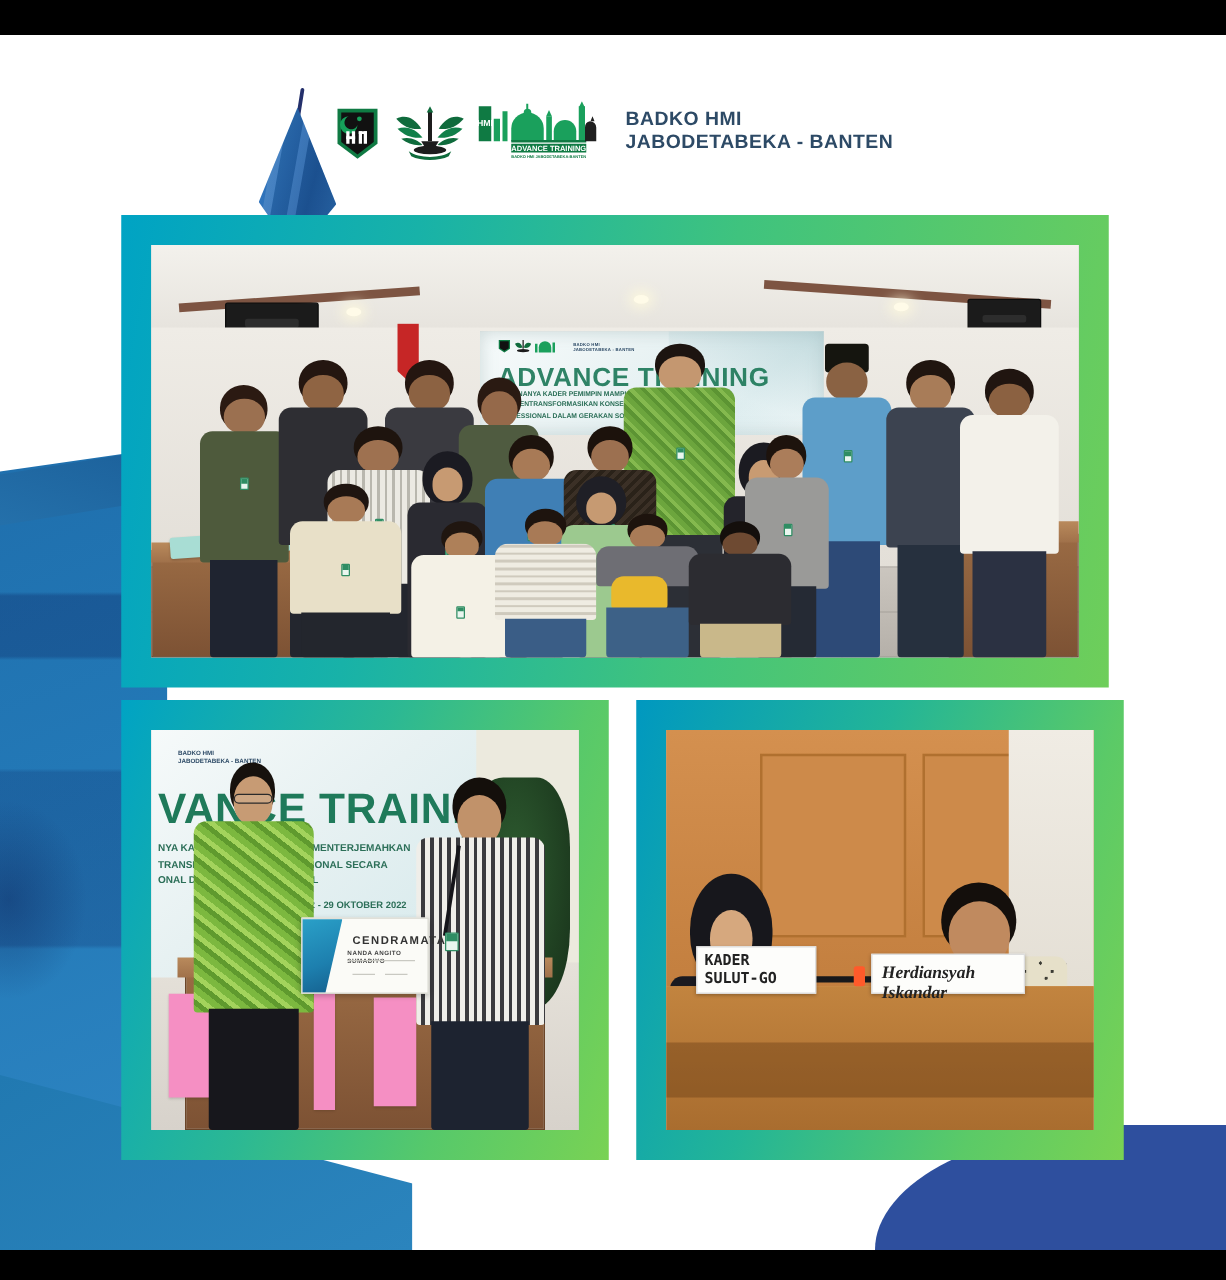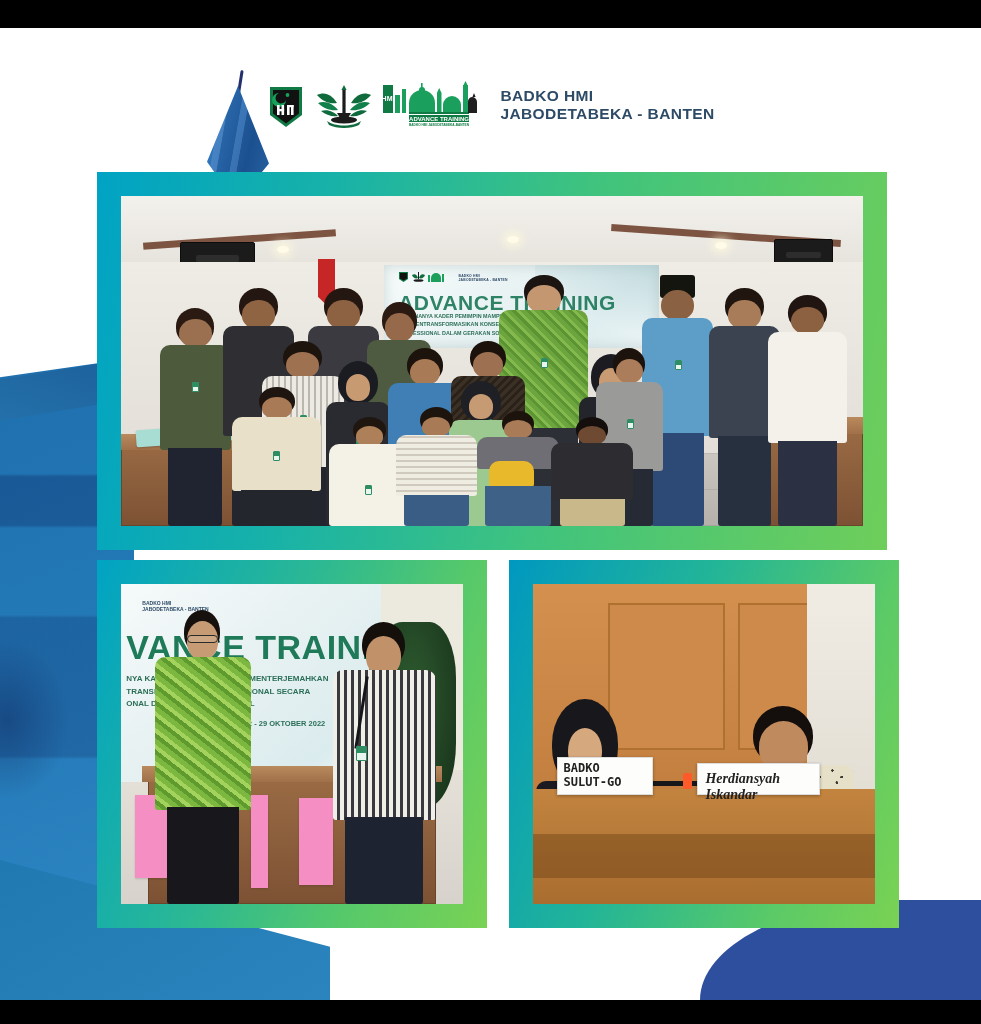--- a/index.html
+++ b/index.html
@@ -510,20 +510,28 @@
         <div class="person" style="left:62%;width:30%;height:88%">
           <div class="ph" style="left:28%;top:0;width:42%;height:16%;background:#140f0b"></div>
           <div class="ph" style="left:32%;top:5%;width:34%;height:14%;background:#c1926a"></div>
           <div class="pb" style="left:0;top:17%;width:100%;height:53%;
                background:repeating-linear-gradient(90deg,#efeee9 0 4px,#3a3a3e 4px 7px)"></div>
           <div class="pl" style="left:12%;top:69%;width:76%;height:31%;background:#1d2330"></div>
           <div class="lanyard" style="left:26%;top:19%;width:2.5%;height:26%;transform:rotate(9deg)"></div>
           <div class="badge" style="left:22%;top:44%;width:11px;height:15px"></div>
         </div>
 
+        <div class="cert-card" style="left:35%;top:47%;width:30%;height:19%">
+          <div class="wave"></div>
+          <div class="ct-head">CENDRAMATA</div>
+          <div class="ct-name">NANDA ANGITO SUMADIYO</div>
+          <div class="ct-line" style="left:36%;top:56%;width:54%"></div>
+          <div class="ct-line" style="left:40%;top:74%;width:18%"></div>
+          <div class="ct-line" style="left:66%;top:74%;width:18%"></div>
+        </div>
       </div>
     </div>
   </div>
 
   <div class="frame" id="frame-panel">
     <div class="frame-inner">
       <div class="panel-bg">
         <div class="wood-wall"></div>
         <div class="wood-panel" style="left:22%;top:6%;width:34%;height:46%"></div>
         <div class="wood-panel" style="left:60%;top:6%;width:22%;height:46%"></div>
@@ -550,21 +558,21 @@
         </div>
 
         <div class="desk-edge"></div>
         <div class="desk-front"></div>
         <div class="desk-shadow"></div>
 
         <div class="mic" style="left:33%;top:61.5%;width:18%"></div>
         <div class="mic-clip" style="left:44%;top:59%"></div>
 
         <div class="nameplate" style="left:7%;top:54%;width:28%;height:12%">
-          <span style="top:10%;font-size:12px">BADKO</span>
+          <span style="top:10%;font-size:12px">KADER</span>
           <span style="top:48%;font-size:12px">SULUT-GO</span>
         </div>
         <div class="nameplate" style="left:48%;top:56%;width:36%;height:10%">
           <span style="top:22%;font-size:14px;font-family:'Liberation Serif',serif;font-style:italic">Herdiansyah Iskandar</span>
         </div>
       </div>
     </div>
   </div>
 
   <div class="bar-top"></div>

